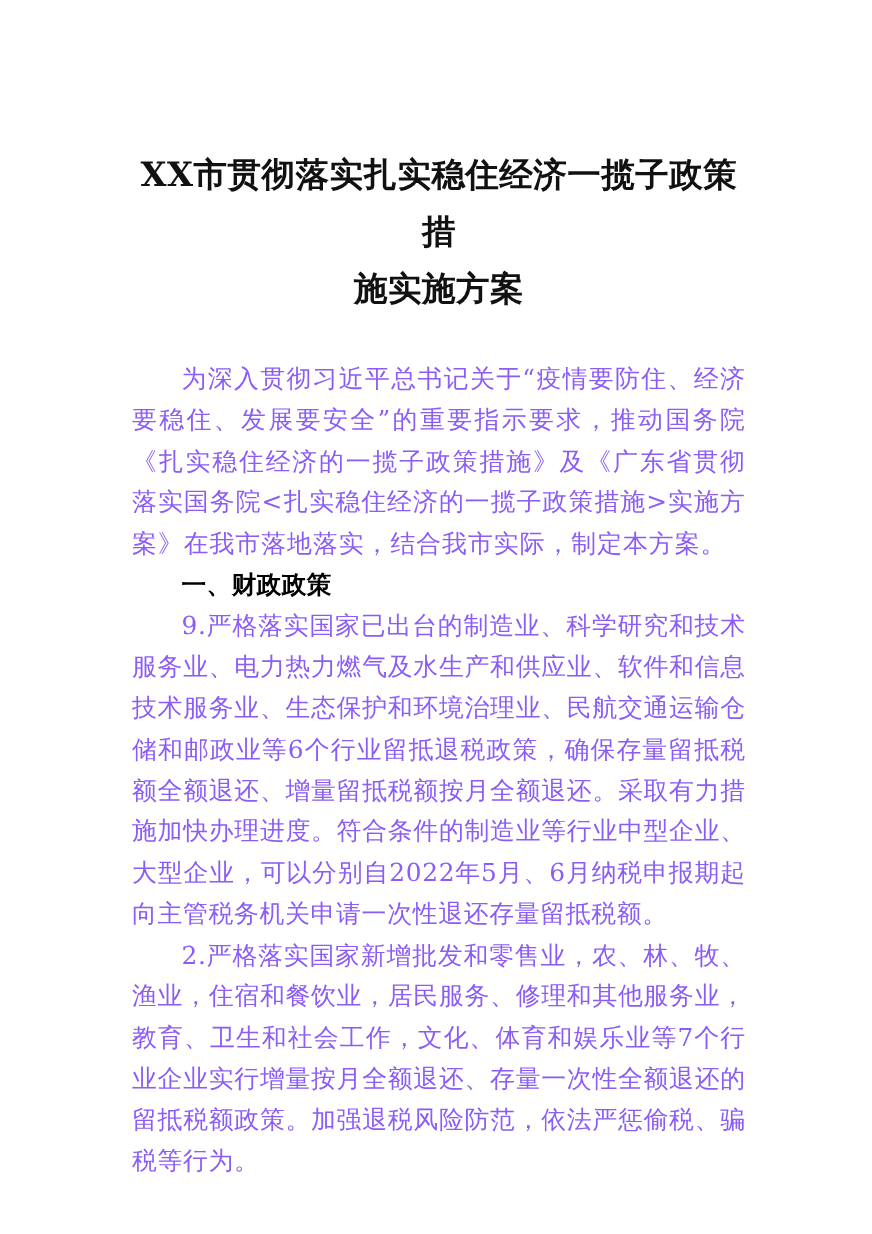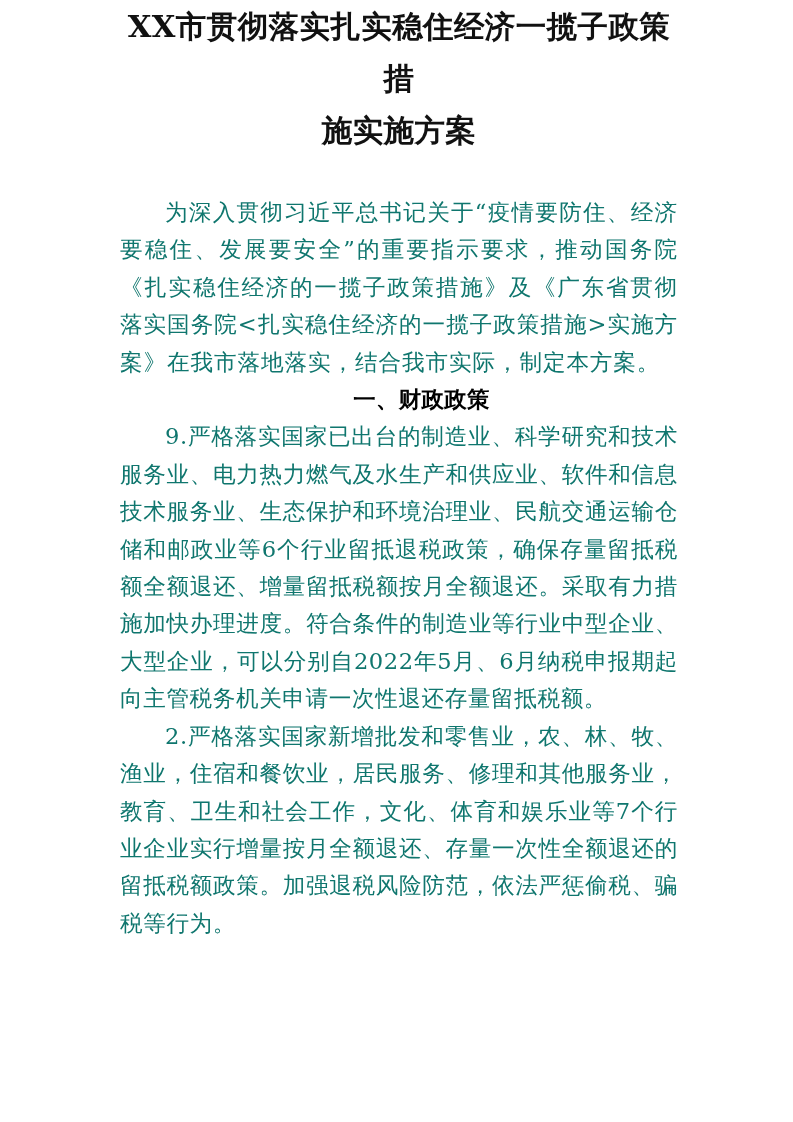--- a/index.html
+++ b/index.html
@@ -29,20 +29,21 @@
   .content {
     position: absolute;
     left: 120px;
     top: 0;
     width: 558px;
   }
 
   
   .doc-title {
     margin: 0;
+    padding-top: 133px;
     font-family: "DejaVu Serif", "Liberation Serif", serif;
     font-size: 30.5px;
     line-height: 52px;
     font-weight: 600;
     text-align: center;
     letter-spacing: 0.4px;
     color: #111111;
     white-space: pre-line;
   }
 
@@ -53,39 +54,39 @@
 
   p.para {
     margin: 0;
     font-family: "DejaVu Serif", "Liberation Serif", serif;
     font-size: 22.6px;
     line-height: 37.4px;
     text-align: justify;
     text-justify: inter-character;
     text-indent: 45px;
     letter-spacing: 0.9px;
-    color: #0f766e;
+    color: #8b5cf6;
     word-break: break-all;
   }
 
   p.para.tight {
     letter-spacing: 0.6px;
   }
 
   
   h2.heading-1,
   h3.heading-2 {
     margin: 0;
     font-family: "DejaVu Sans", "Liberation Sans", sans-serif;
     font-weight: bold;
     font-size: 22.4px;
     line-height: 37.4px;
     text-indent: 45px;
     letter-spacing: 0.4px;
-    text-align: center;
+    text-align: left;
     color: #000000;
   }
 
   h3.heading-2 {
     letter-spacing: 0.2px;
   }
 </style>
 </head>
 <body>
 

